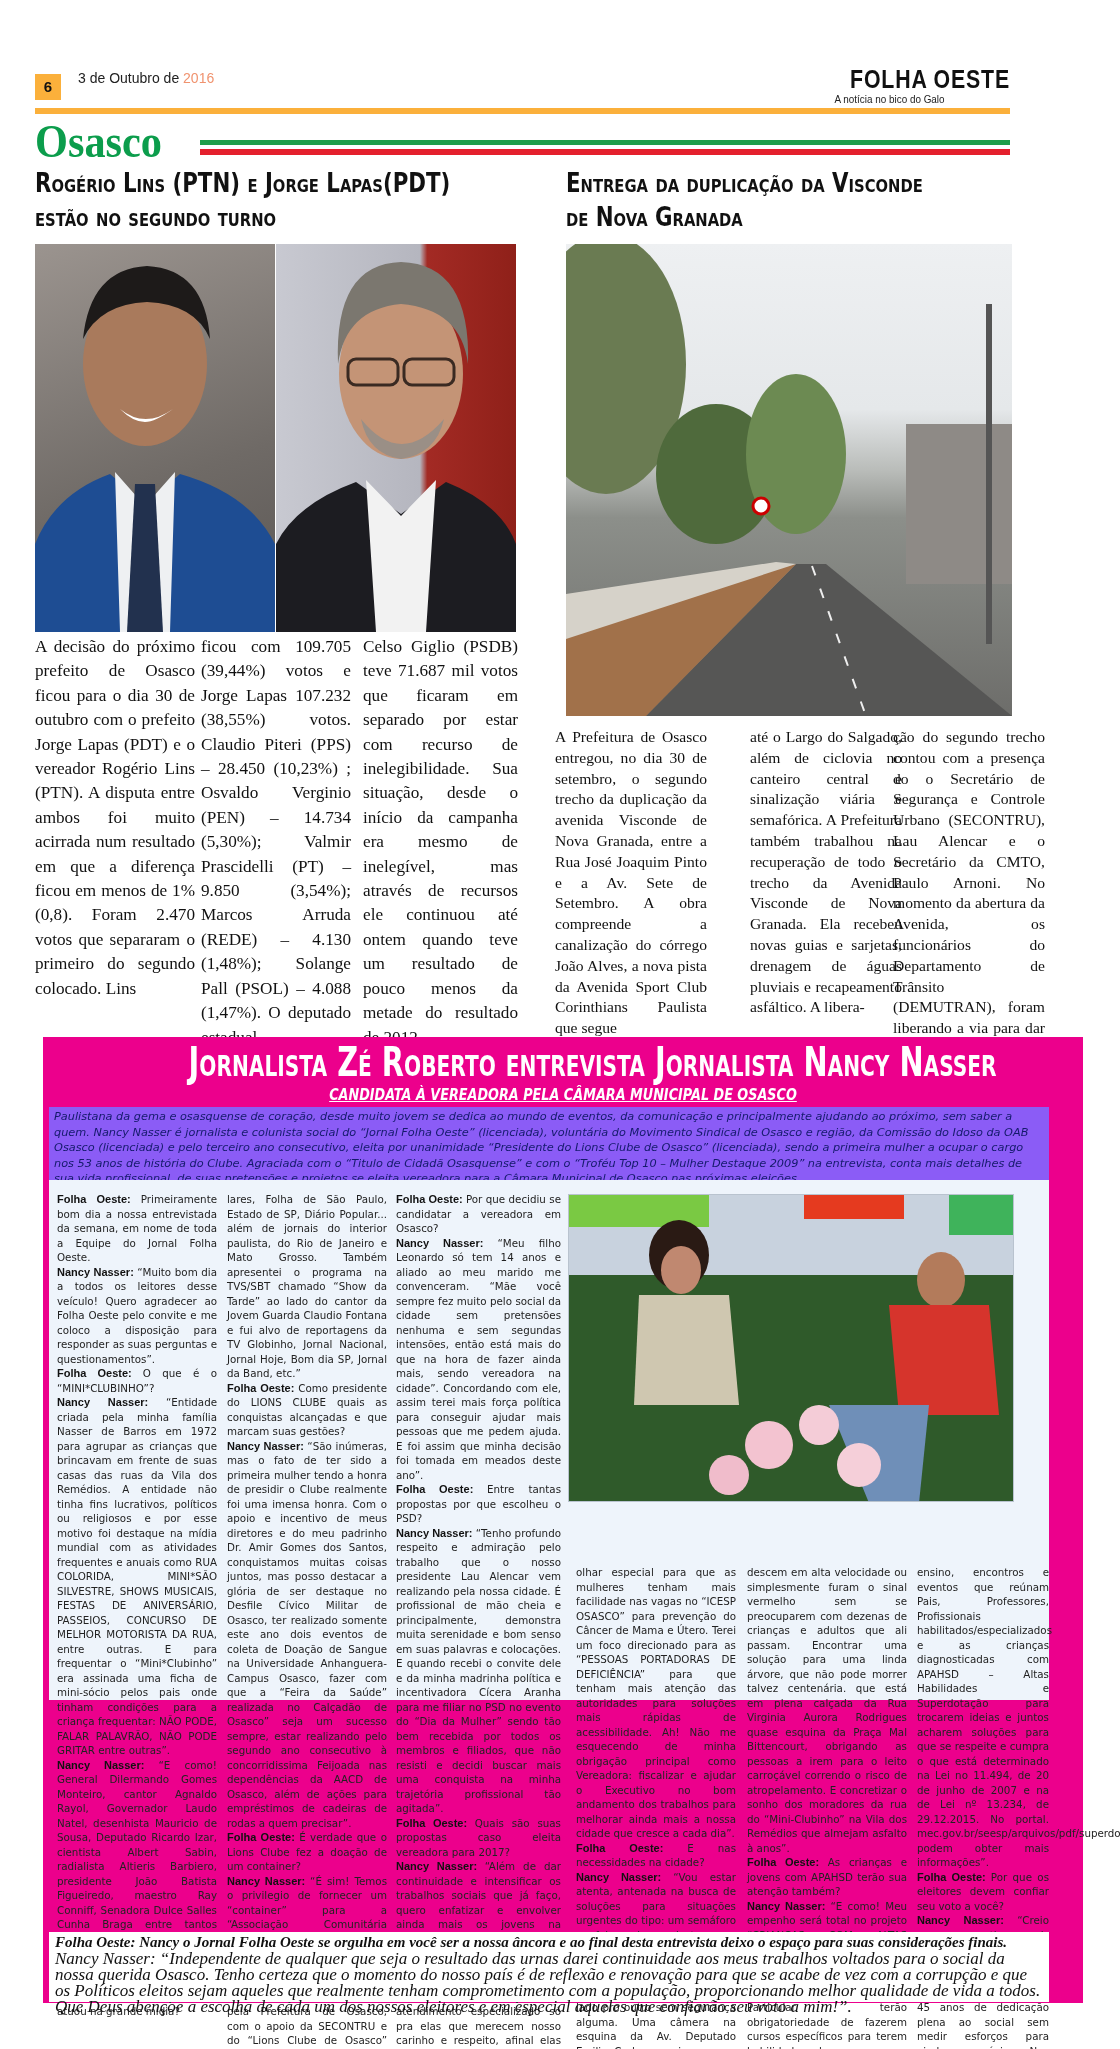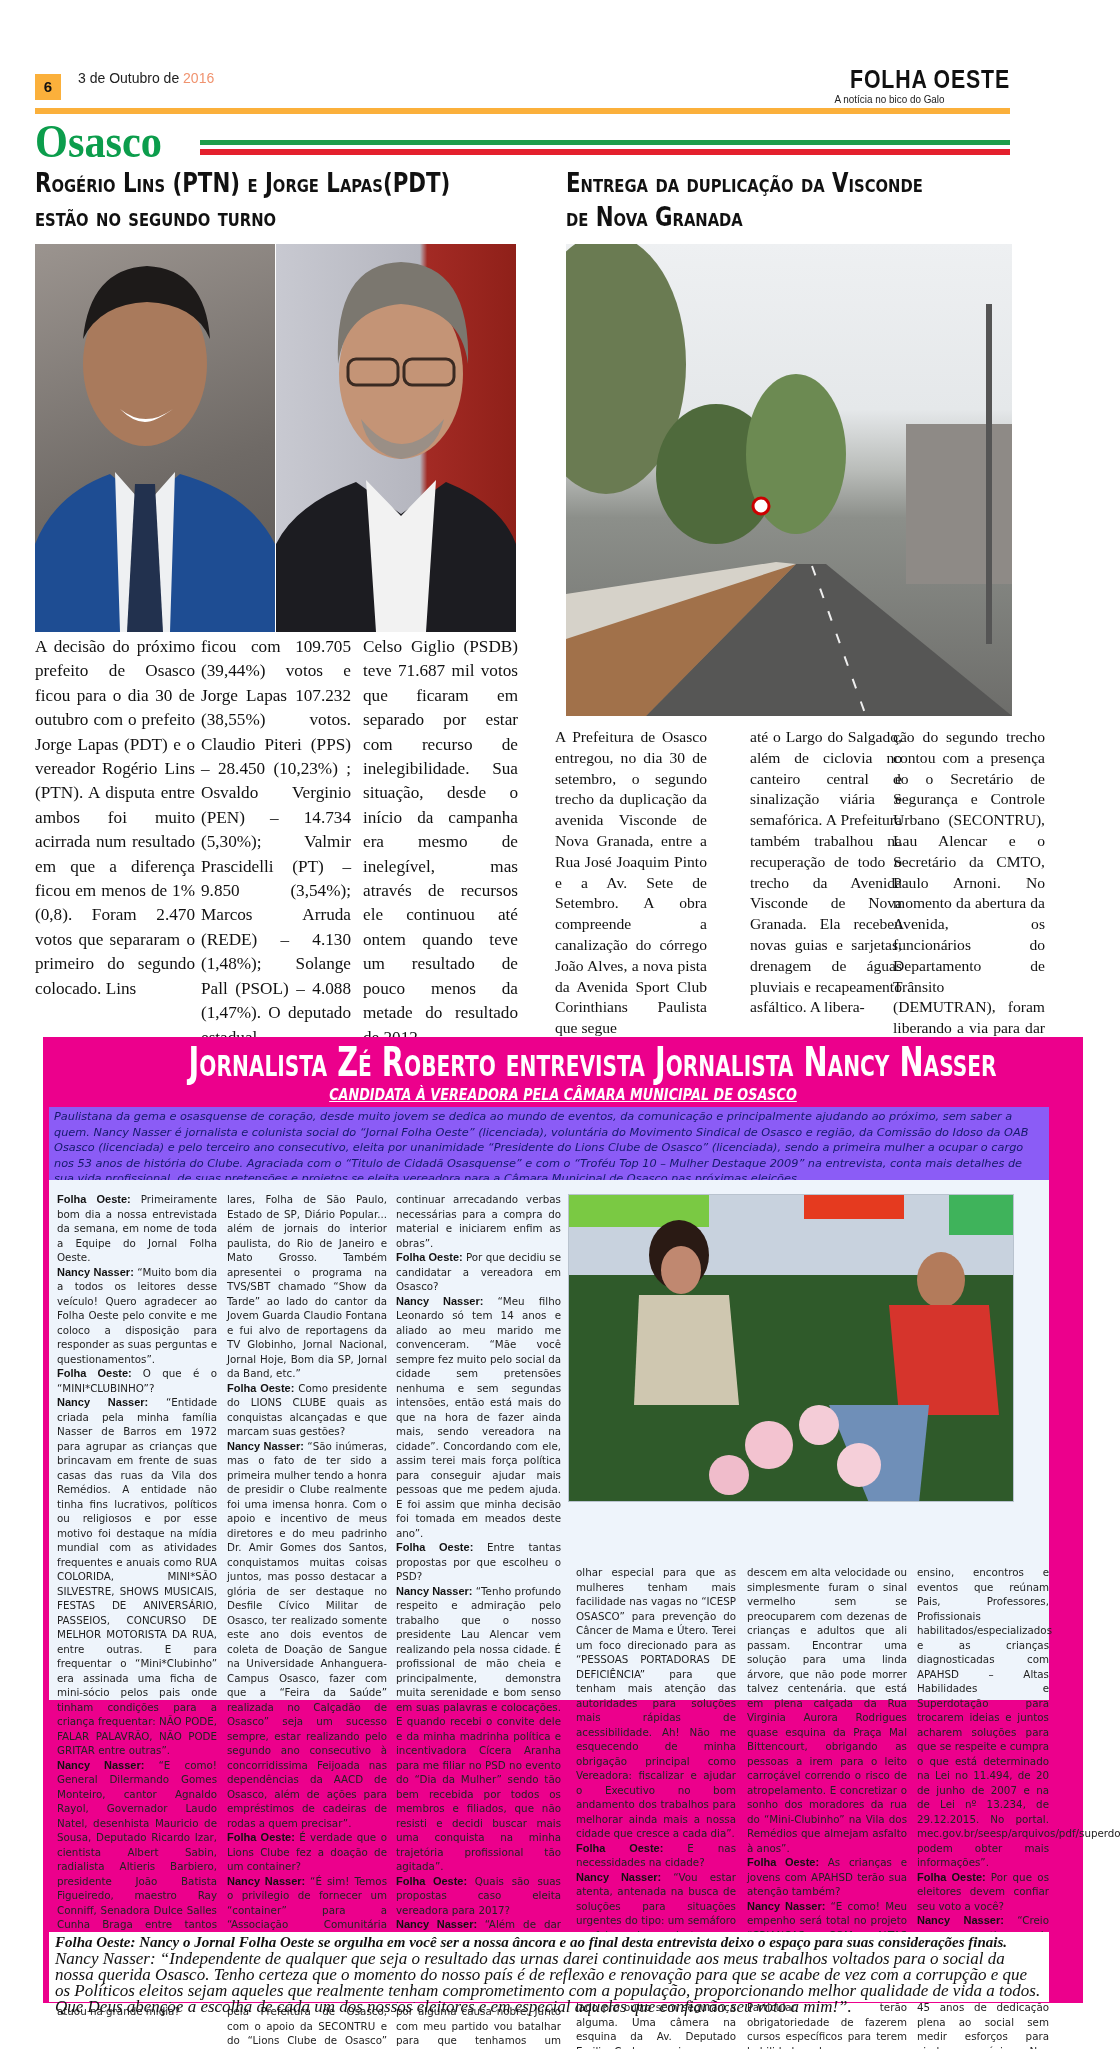--- a/index.html
+++ b/index.html
@@ -148,21 +148,20 @@
         <div><span class="q">Folha Oeste: </span>Como jornalista atuou na grande mídia?</div>
       </div>
     <div class="iv-col ivc2">
         <div>lares, Folha de São Paulo, Estado de SP, Diário Popular... além de jornais do interior paulista, do Rio de Janeiro e Mato Grosso. Também apresentei o programa na TVS/SBT chamado “Show da Tarde” ao lado do cantor da Jovem Guarda Claudio Fontana e fui alvo de reportagens da TV Globinho, Jornal Nacional, Jornal Hoje, Bom dia SP, Jornal da Band, etc.”</div>
         <div><span class="q">Folha Oeste: </span>Como presidente do LIONS CLUBE quais as conquistas alcançadas e que marcam suas gestões?</div>
         <div><span class="q">Nancy Nasser: </span>“São inúmeras, mas o fato de ter sido a primeira mulher tendo a honra de presidir o Clube realmente foi uma imensa honra. Com o apoio e incentivo de meus diretores e do meu padrinho Dr. Amir Gomes dos Santos, conquistamos muitas coisas juntos, mas posso destacar a glória de ser destaque no Desfile Cívico Militar de Osasco, ter realizado somente este ano dois eventos de coleta de Doação de Sangue na Universidade Anhanguera-Campus Osasco, fazer com que a “Feira da Saúde” realizada no Calçadão de Osasco” seja um sucesso sempre, estar realizando pelo segundo ano consecutivo à concorridissima Feijoada nas dependências da AACD de Osasco, além de ações para empréstimos de cadeiras de rodas a quem precisar”.</div>
         <div><span class="q">Folha Oeste: </span>É verdade que o Lions Clube fez a doação de um container?</div>
         <div><span class="q">Nancy Nasser: </span>“É sim! Temos o privilegio de fornecer um “container” para a “Associação Comunitária Caritas Santa Josefina Bahkita” que a mais de seis anos vem tentando construir sua igreja no Jardim Wilson. Com a doação de um terreno pela Prefeitura de Osasco, com o apoio da SECONTRU e do “Lions Clube de Osasco” um container foi instalado esta semana no local para que seja guardado o material da futura obra da igreja. Desta forma o pontapé inicial para a construção foi dado e agora através de missas e eventos promovidos junto à comunidade do bairro será possível</div>
       </div>
     <div class="iv-col ivc3">
-        <div>continuar arrecadando verbas necessárias para a compra do material e iniciarem enfim as obras”.</div>
         <div><span class="q">Folha Oeste: </span>Por que decidiu se candidatar a vereadora em Osasco?</div>
         <div><span class="q">Nancy Nasser: </span>“Meu filho Leonardo só tem 14 anos e aliado ao meu marido me convenceram. “Mãe você sempre fez muito pelo social da cidade sem pretensões nenhuma e sem segundas intensões, então está mais do que na hora de fazer ainda mais, sendo vereadora na cidade”. Concordando com ele, assim terei mais força política para conseguir ajudar mais pessoas que me pedem ajuda. E foi assim que minha decisão foi tomada em meados deste ano”.</div>
         <div><span class="q">Folha Oeste: </span>Entre tantas propostas por que escolheu o PSD?</div>
         <div><span class="q">Nancy Nasser: </span>“Tenho profundo respeito e admiração pelo trabalho que o nosso presidente Lau Alencar vem realizando pela nossa cidade. É profissional de mão cheia e principalmente, demonstra muita serenidade e bom senso em suas palavras e colocações. E quando recebi o convite dele e da minha madrinha política e incentivadora Cícera Aranha para me filiar no PSD no evento do “Dia da Mulher” sendo tão bem recebida por todos os membros e filiados, que não resisti e decidi buscar mais uma conquista na minha trajetória profissional tão agitada”.</div>
         <div><span class="q">Folha Oeste: </span>Quais são suas propostas caso eleita vereadora para 2017?</div>
         <div><span class="q">Nancy Nasser: </span>“Além de dar continuidade e intensificar os trabalhos sociais que já faço, quero enfatizar e envolver ainda mais os jovens na proposta de serem voluntários por alguma causa nobre. Junto com meu partido vou batalhar para que tenhamos um “HOSPITAL DA CRIANÇA” com atendimento especializado só pra elas que merecem nosso carinho e respeito, afinal elas são o futuro de nosso país. Quero buscar apoio e incentivos para implantar o “HOSPITAL DE ANIMAIS” para atender a grande demanda que temos na cidade. Ter atenção ainda maior com nossos idosos que tanto fizeram por nossa cidade e que merecerem o respeito de todos nós. Quero ainda ter um</div>
       </div>
     <div class="iv-col ivc4">
         <div>olhar especial para que as mulheres tenham mais facilidade nas vagas no “ICESP OSASCO” para prevenção do Câncer de Mama e Útero. Terei um foco direcionado para as “PESSOAS PORTADORAS DE DEFICIÊNCIA” para que tenham mais atenção das autoridades para soluções mais rápidas de acessibilidade. Ah! Não me esquecendo de minha obrigação principal como Vereadora: fiscalizar e ajudar o Executivo no bom andamento dos trabalhos para melhorar ainda mais a nossa cidade que cresce a cada dia”.</div>
         <div><span class="q">Folha Oeste: </span>E nas necessidades na cidade?</div>

